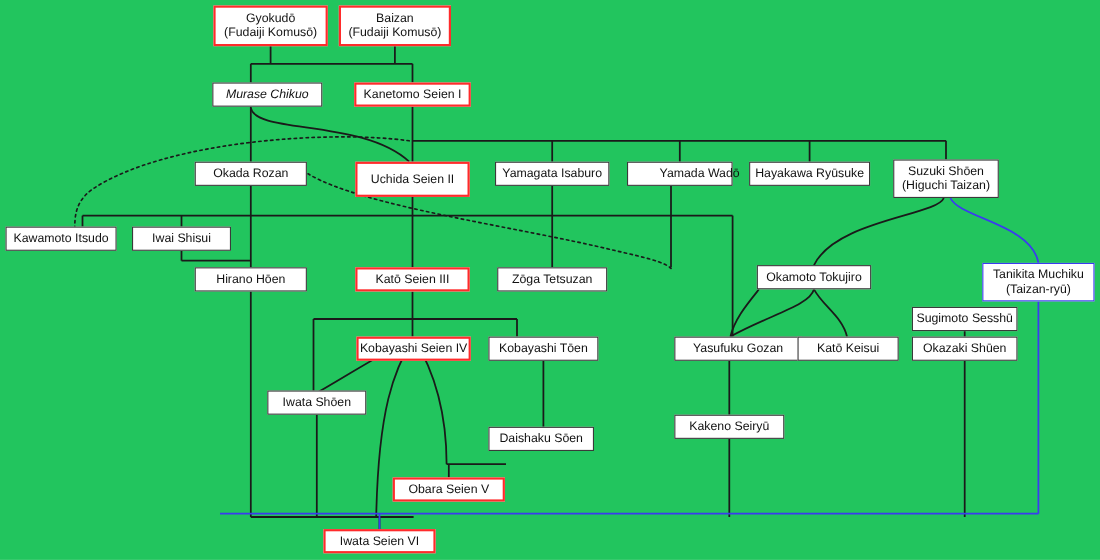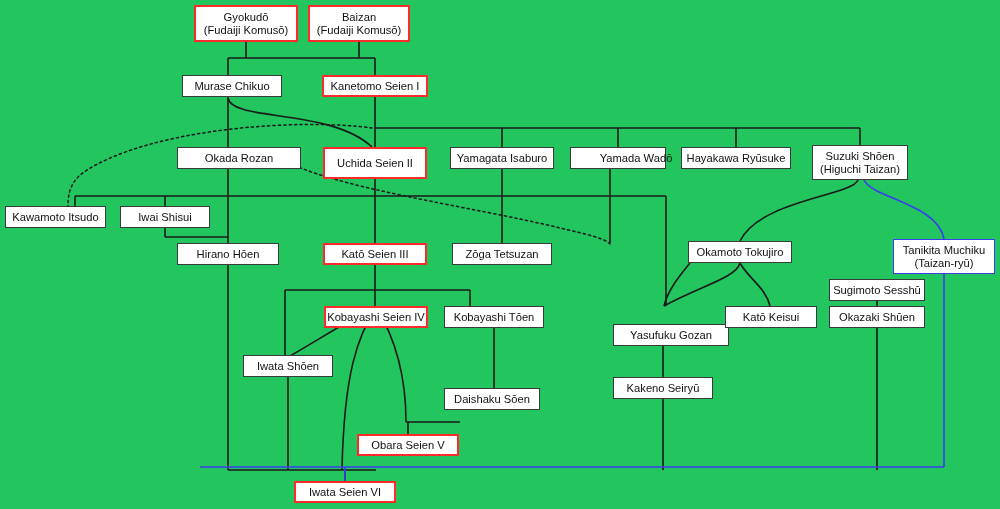--- a/index.html
+++ b/index.html
@@ -108,28 +108,28 @@
 
   <div class="node red" style="left:194px;top:5px;width:104px;height:37px;">
     <span class="ln">Gyokudō</span>
     <span class="ln">(Fudaiji Komusō)</span>
   </div>
   <div class="node red" style="left:308px;top:5px;width:102px;height:37px;">
     <span class="ln">Baizan</span>
     <span class="ln">(Fudaiji Komusō)</span>
   </div>
 
-  <div class="node" style="left:182px;top:75px;width:100px;height:22px;">
+  <div class="node" style="left:193px;top:75px;width:100px;height:22px;font-style:italic;">
     <span class="ln">Murase Chikuo</span>
   </div>
   <div class="node red" style="left:322px;top:75px;width:106px;height:22px;">
     <span class="ln">Kanetomo Seien I</span>
   </div>
 
-  <div class="node" style="left:177px;top:147px;width:124px;height:22px;">
+  <div class="node" style="left:177px;top:147px;width:102px;height:22px;">
     <span class="ln">Okada Rozan</span>
   </div>
   <div class="node red" style="left:323px;top:147px;width:104px;height:32px;">
     <span class="ln">Uchida Seien II</span>
   </div>
   <div class="node" style="left:450px;top:147px;width:104px;height:22px;">
     <span class="ln">Yamagata Isaburo</span>
   </div>
   <div class="node" style="left:570px;top:147px;width:96px;height:22px;padding-left:36px;">
     <span class="ln">Yamada Wadō</span>
@@ -168,21 +168,21 @@
 
   <div class="node" style="left:829px;top:279px;width:96px;height:22px;">
     <span class="ln">Sugimoto Sesshū</span>
   </div>
   <div class="node red" style="left:324px;top:306px;width:104px;height:22px;">
     <span class="ln">Kobayashi Seien IV</span>
   </div>
   <div class="node" style="left:444px;top:306px;width:100px;height:22px;">
     <span class="ln">Kobayashi Tōen</span>
   </div>
-  <div class="node" style="left:613px;top:324px;width:116px;height:22px;">
+  <div class="node" style="left:613px;top:306px;width:116px;height:22px;">
     <span class="ln">Yasufuku Gozan</span>
   </div>
   <div class="node" style="left:725px;top:306px;width:92px;height:22px;">
     <span class="ln">Katō Keisui</span>
   </div>
   <div class="node" style="left:829px;top:306px;width:96px;height:22px;">
     <span class="ln">Okazaki Shūen</span>
   </div>
 
   <div class="node" style="left:243px;top:355px;width:90px;height:22px;">

